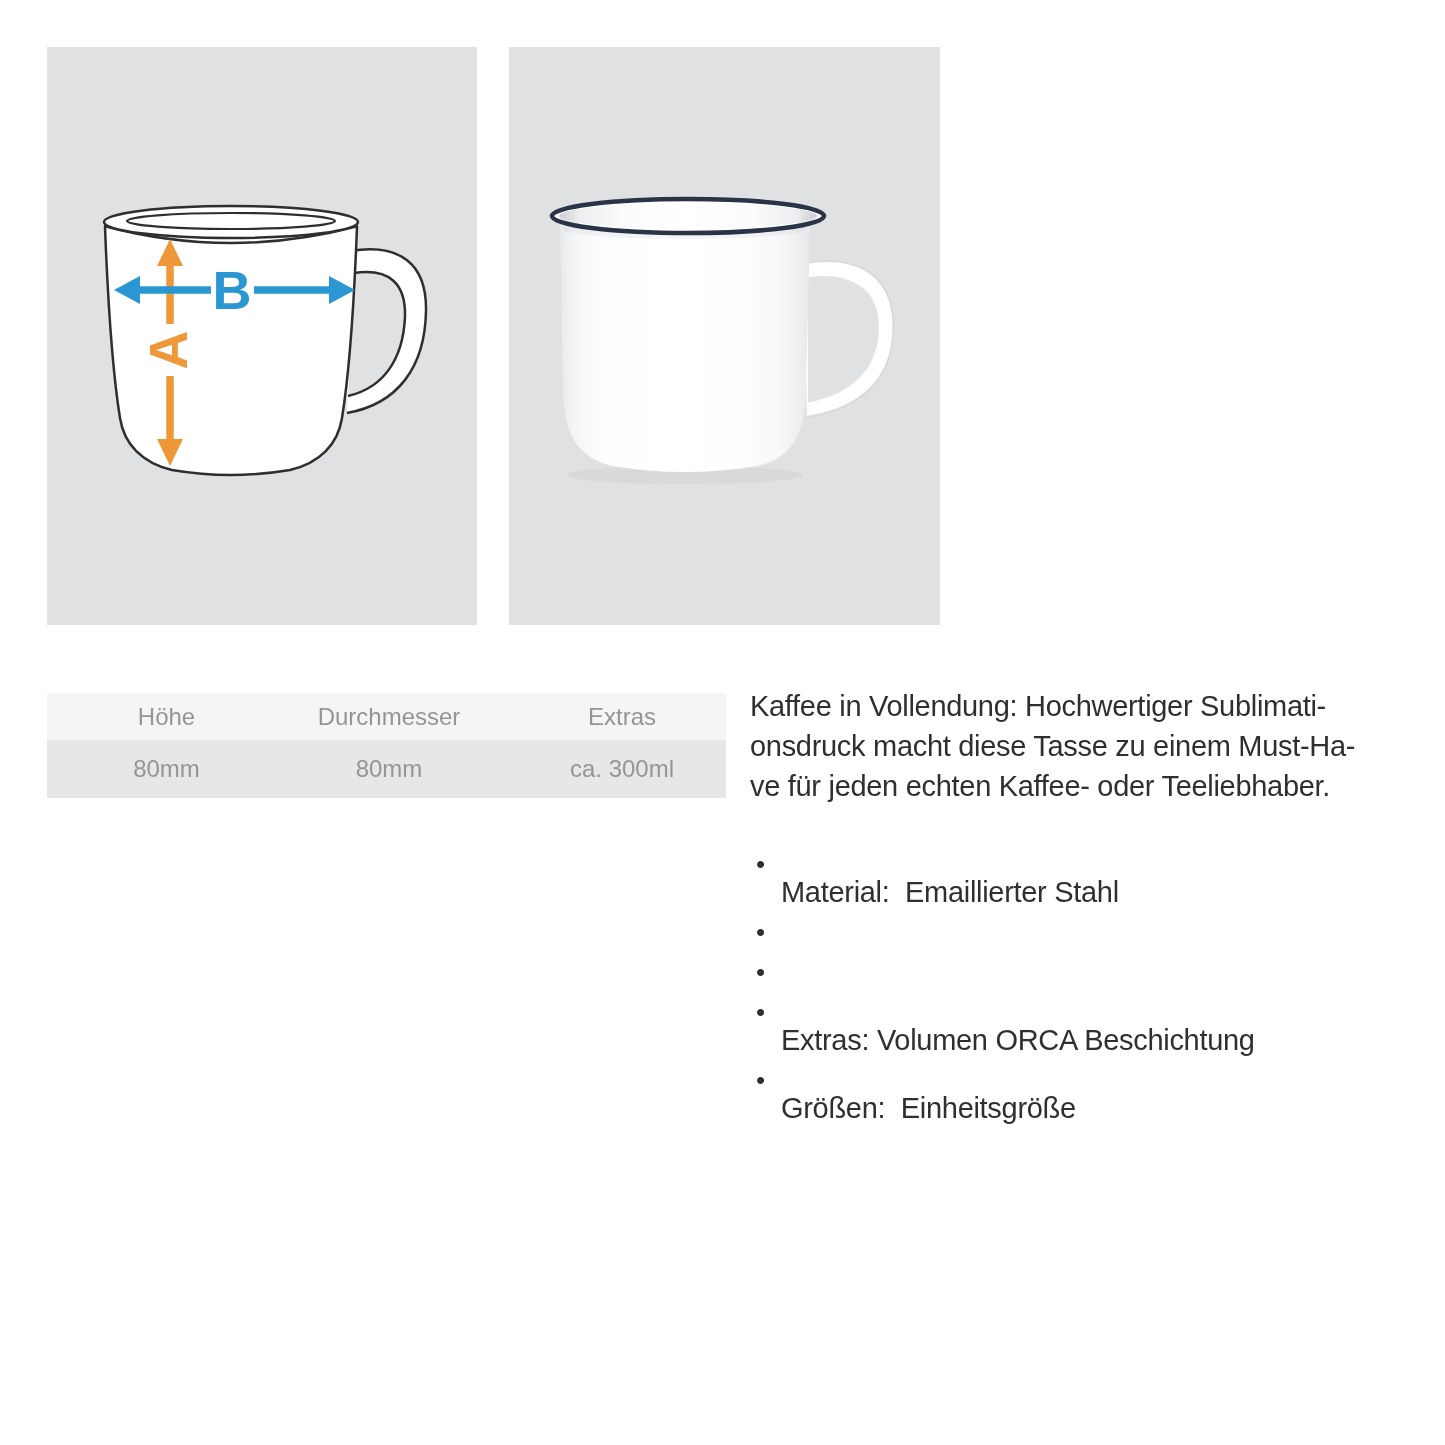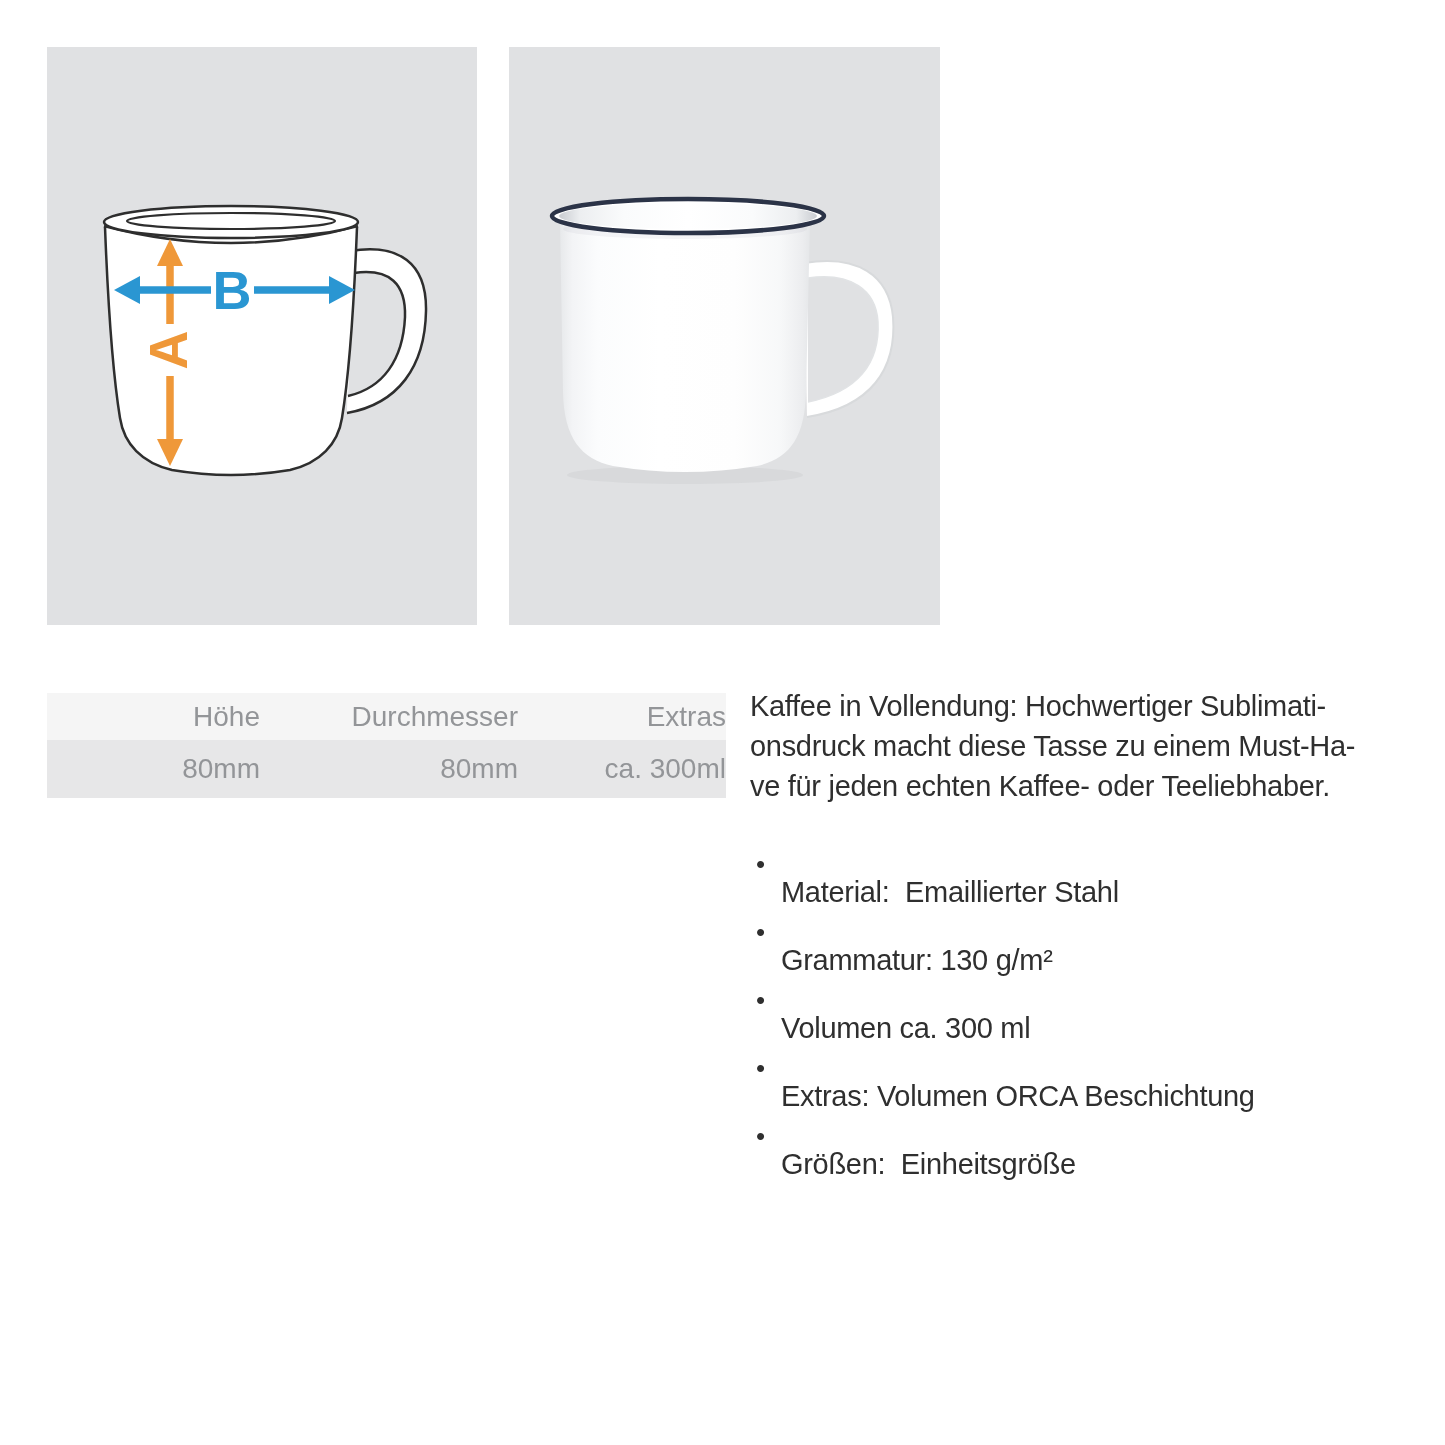--- a/index.html
+++ b/index.html
@@ -36,21 +36,21 @@
   .dim-a{fill:var(--arrow-orange);}
   .dim-b{fill:var(--arrow-blue);}
 
   
   .ph-handle-out{fill:#ffffff;stroke:#d8dadc;stroke-width:2;}
   .ph-handle-in{fill:var(--panel-bg);stroke:#e1e3e5;stroke-width:1.5;}
   .ph-rim-out{fill:#ffffff;stroke:var(--rim-navy);stroke-width:4.5;}
 
   
   .specs{position:absolute;left:47px;top:693px;width:679px;border-collapse:collapse;table-layout:fixed;}
-  .specs th,.specs td{font-weight:400;text-align:right;padding:0;margin:0;font-size:28px;color:var(--table-text);}
+  .specs th,.specs td{font-weight:400;text-align:center;padding:0;margin:0;font-size:24px;color:var(--table-text);}
   .specs th{height:47px;background:var(--table-header-bg);vertical-align:middle;}
   .specs td{height:58px;background:var(--table-row-bg);vertical-align:middle;}
   .specs th:first-child,.specs td:first-child{padding-left:26px;}
 
   
   .desc{position:absolute;left:750px;top:686px;width:720px;color:var(--body-text);
         font-size:29px;line-height:40px;letter-spacing:-0.3px;}
   .desc p{margin:0;white-space:pre-line;}
   .details{list-style:none;margin:38px 0 0 0;padding:0;}
   .details li{display:flex;line-height:40px;}
@@ -151,25 +151,23 @@
     <p>Kaffee in Vollendung: Hochwertiger Sublimati-
 onsdruck macht diese Tasse zu einem Must-Ha-
 ve für jeden echten Kaffee- oder Teeliebhaber.</p>
     <ul class="details">
       <li>
         <span class="bullet-char">•</span>
         <span class="li-text">Material:  Emaillierter Stahl</span>
       </li>
       <li>
         <span class="bullet-char">•</span>
-        <span class="li-text">Grammatur: 130 g/m²</span>
       </li>
       <li>
         <span class="bullet-char">•</span>
-        <span class="li-text">Volumen ca. 300 ml</span>
       </li>
       <li>
         <span class="bullet-char">•</span>
         <span class="li-text">Extras: Volumen ORCA Beschichtung</span>
       </li>
       <li>
         <span class="bullet-char">•</span>
         <span class="li-text">Größen:  Einheitsgröße</span>
       </li>
     </ul>

